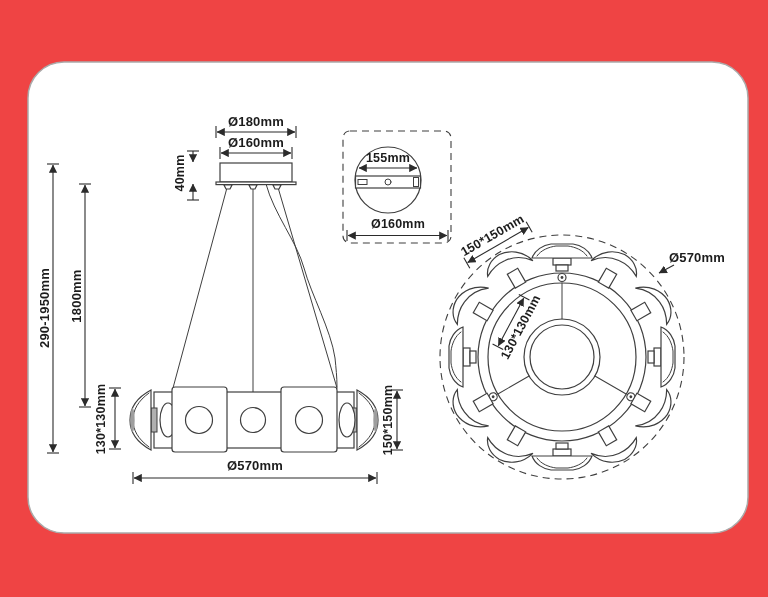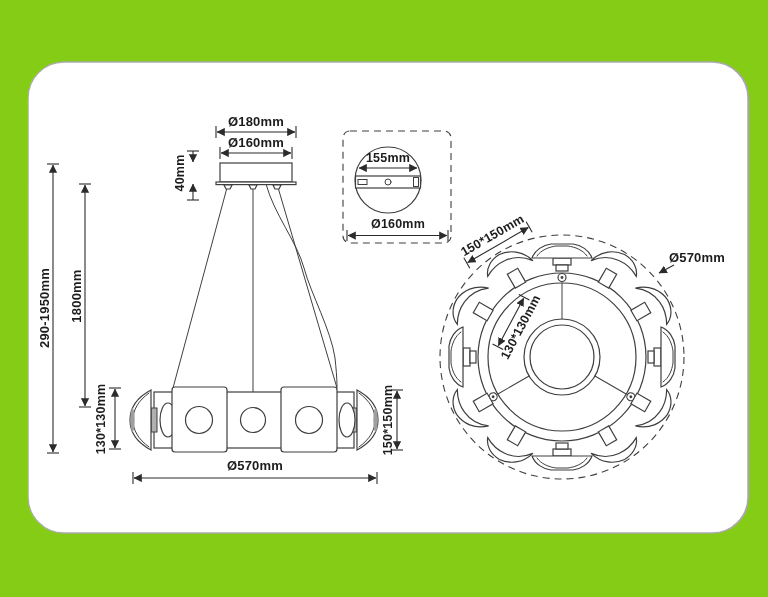--- a/index.html
+++ b/index.html
@@ -1,16 +1,16 @@
 <!DOCTYPE html>
 <html><head>
 <meta charset="utf-8">
 <style>
   html,body{margin:0;padding:0;background:#ffffff;}
-  .stage{position:relative;width:768px;height:597px;background:#84cc16;overflow:hidden;}
+  .stage{position:relative;width:768px;height:597px;background:#ef4444;overflow:hidden;}
   svg{display:block;}
   .dim-text{font-family:"Liberation Sans","DejaVu Sans",sans-serif;font-weight:bold;fill:#1c1c1c;font-size:13px;letter-spacing:.2px;}
   .dim-text.small{font-size:12.5px;}
   .draw{stroke:#3f3f3f;fill:none;stroke-width:1.2;stroke-linecap:round;stroke-linejoin:round;}
   .draw-thin{stroke:#3f3f3f;fill:none;stroke-width:1;stroke-linecap:round;}
   .whitefill{fill:#ffffff;stroke:#3f3f3f;stroke-width:1.2;}
   .grayfill{fill:#b0b0b0;stroke:#3f3f3f;stroke-width:1;}
   .dimline{stroke:#2b2b2b;stroke-width:1.1;fill:none;}
   .dash{stroke:#3f3f3f;fill:none;stroke-width:1.1;stroke-dasharray:7 5;}
 </style>

